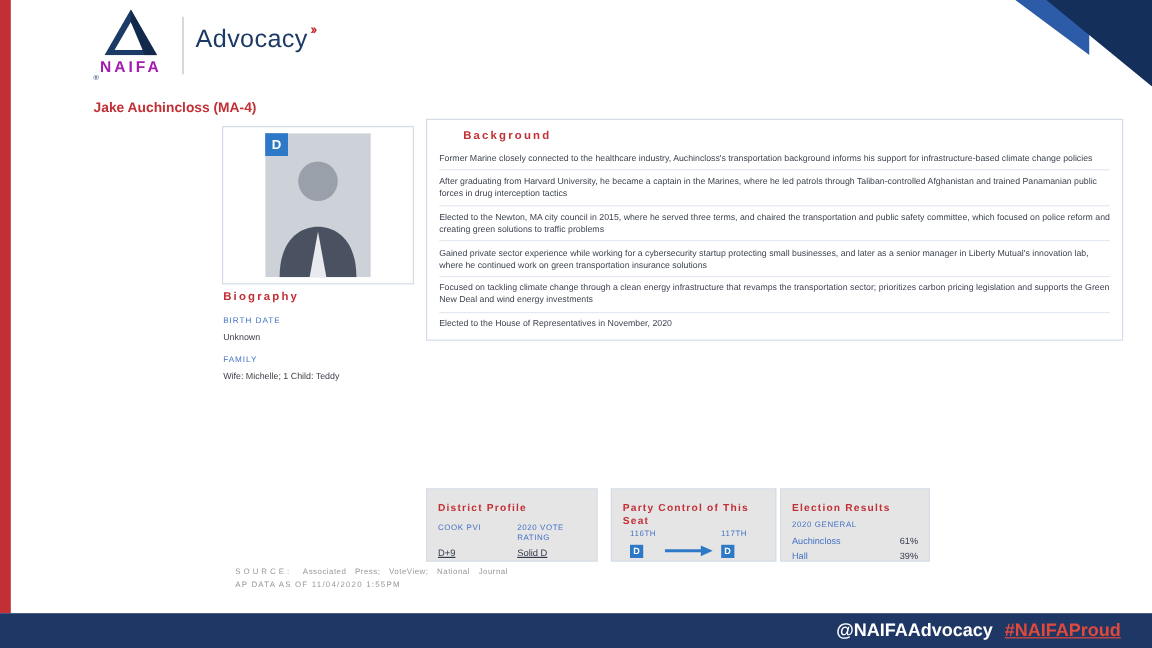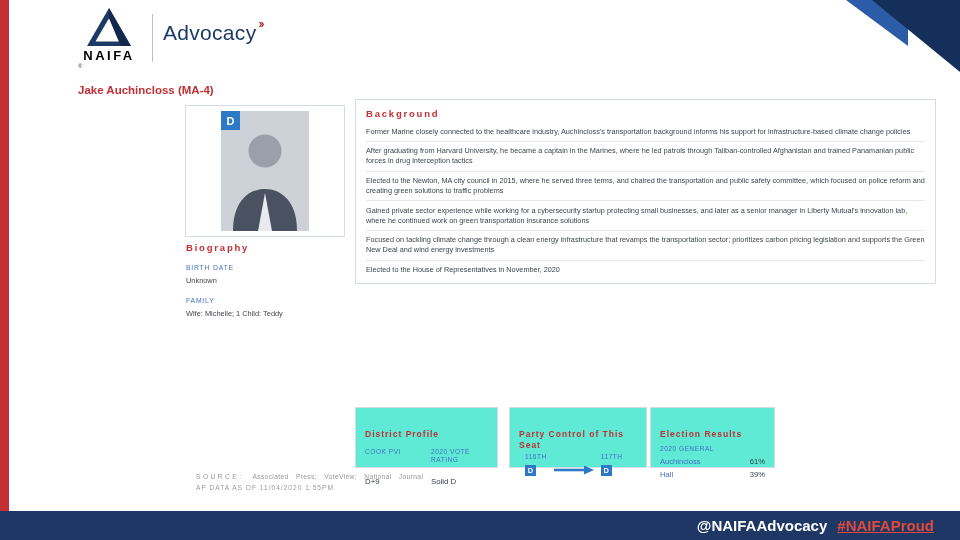--- a/index.html
+++ b/index.html
@@ -10,21 +10,21 @@
   
   .red-stripe { position:absolute; left:0; top:0; width:9px; height:511px; background:#C22F35; }
   .tri-light { position:absolute; top:0; right:52px; width:62px; height:46px; background:#2C5BA8;
                clip-path:polygon(0 0,100% 0,100% 100%); }
   .tri-dark  { position:absolute; top:0; right:0; width:88px; height:72px; background:#14305A;
                clip-path:polygon(0 0,100% 0,100% 100%); }
 
   
   .brand { position:absolute; left:74px; top:8px; display:flex; align-items:flex-start; }
   .brand-logo { display:flex; flex-direction:column; align-items:center; width:70px; }
-  .brand-name { font-size:13px; font-weight:bold; color:#000000; letter-spacing:2.5px; margin-top:2px; }
+  .brand-name { font-size:13px; font-weight:bold; color:#a21caf; letter-spacing:2.5px; margin-top:2px; }
   .brand-reg { font-size:6px; color:#1B3A66; align-self:flex-start; margin-left:4px; }
   .brand-divider { width:1px; height:48px; background:#B9BFC9; margin:6px 10px 0 8px; }
   .brand-sub { font-size:21px; color:#1B3A66; margin-top:13px; letter-spacing:0.3px; }
   .brand-chevrons { color:#C22F35; font-weight:bold; font-size:12px; margin-top:9px; margin-left:2px; letter-spacing:-2px; }
 
   .page-title { position:absolute; left:78px; top:84px; font-size:11.5px; font-weight:bold; color:#C22F35; }
 
   
   .photo-frame { position:absolute; left:185px; top:105px; width:160px; height:132px;
                  border:1px solid #D5DCE8; display:flex; align-items:center; justify-content:center; background:#fff; }
@@ -39,31 +39,31 @@
   
   .bio { position:absolute; left:186px; top:242px; width:158px; }
   .bio-label { margin-top:11px; font-size:6.8px; letter-spacing:0.8px; color:#4472C4; }
   .bio-value { margin-top:4px; font-size:7.4px; line-height:1.5; color:#40434C; }
 
   
   .background-box { position:absolute; left:355px; top:99px; width:581px; border:1px solid #D5DCE8;
                     padding:8px 10px 4px; background:#fff; }
   .bg-para { font-size:7.3px; line-height:1.35; color:#3E4450; padding:4.5px 0; border-bottom:1px solid #E4E9F1; }
   .bg-list p:last-of-type { border-bottom:none; }
-  .background-box .section-heading { margin-bottom:3px; }
-
-  
-  .mini-box { position:absolute; top:407px; height:61px; border:1px solid #D5DCE8; background:#5eead4; padding:21px 9px; }
+  .background-box .section-heading { margin-bottom:3px;margin-left:20px; }
+
+  
+  .mini-box { position:absolute; top:407px; height:61px; border:1px solid #D5DCE8; background:#e5e5e5; padding:10px 9px; }
   .mini-heading { font-size:8.5px; font-weight:bold; letter-spacing:1px; color:#C22F35; line-height:1.25; }
   .mini-label { font-size:6.6px; letter-spacing:0.5px; color:#4472C4; line-height:1.3; }
 
   .district { left:355px; width:143px; }
   .dp-grid { display:grid; grid-template-columns:58px 1fr; column-gap:8px; margin-top:8px; }
   .dp-label { min-height:17px; }
-  .dp-value { margin-top:12px; font-size:7.8px; color:#333A4C; }
+  .dp-value { margin-top:2px; font-size:7.8px; color:#333A4C;text-decoration:underline; }
 
   .party { left:509px; width:138px; }
   .pc-row { display:flex; align-items:flex-end; margin-top:3px; gap:7px; padding-left:6px; }
   .pc-col { display:flex; flex-direction:column; align-items:flex-start; gap:3px; }
   .pc-badge { width:11px; height:11px; background:#2E79C7; color:#fff; font-size:7.5px; font-weight:bold;
               display:flex; align-items:center; justify-content:center; }
   .pc-arrow { margin-bottom:1px; }
   .pc-arrow svg { display:block; }
 
   .election { left:650px; width:125px; }

